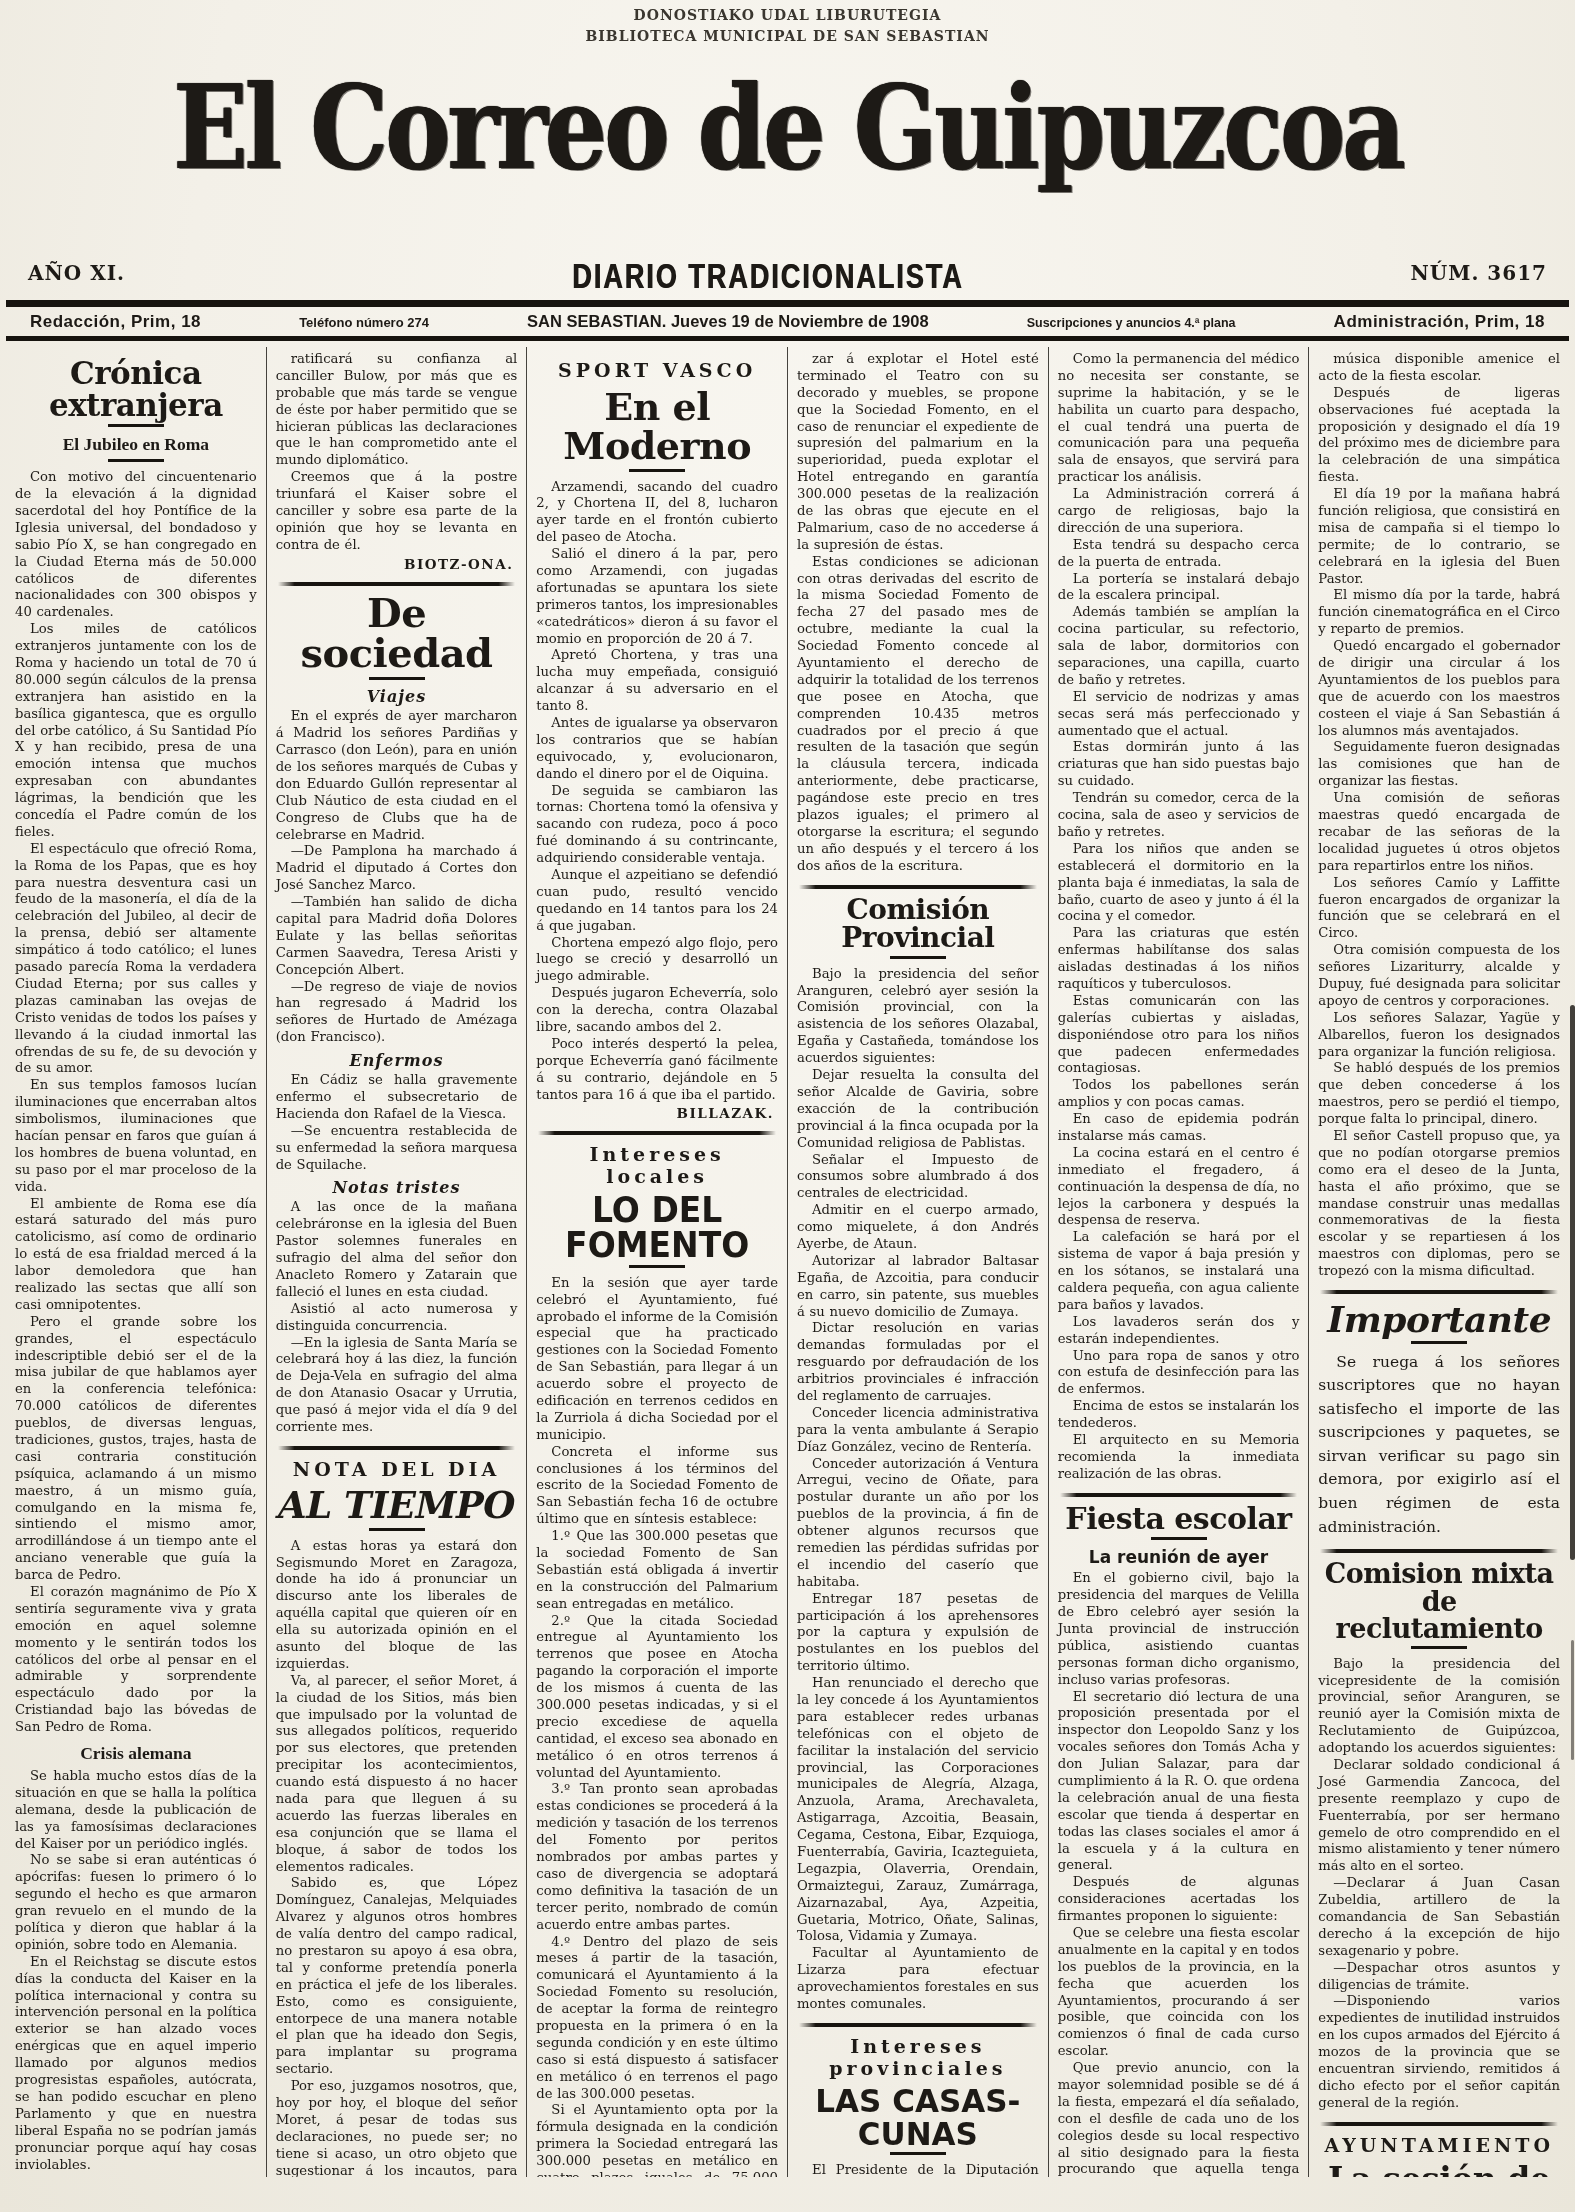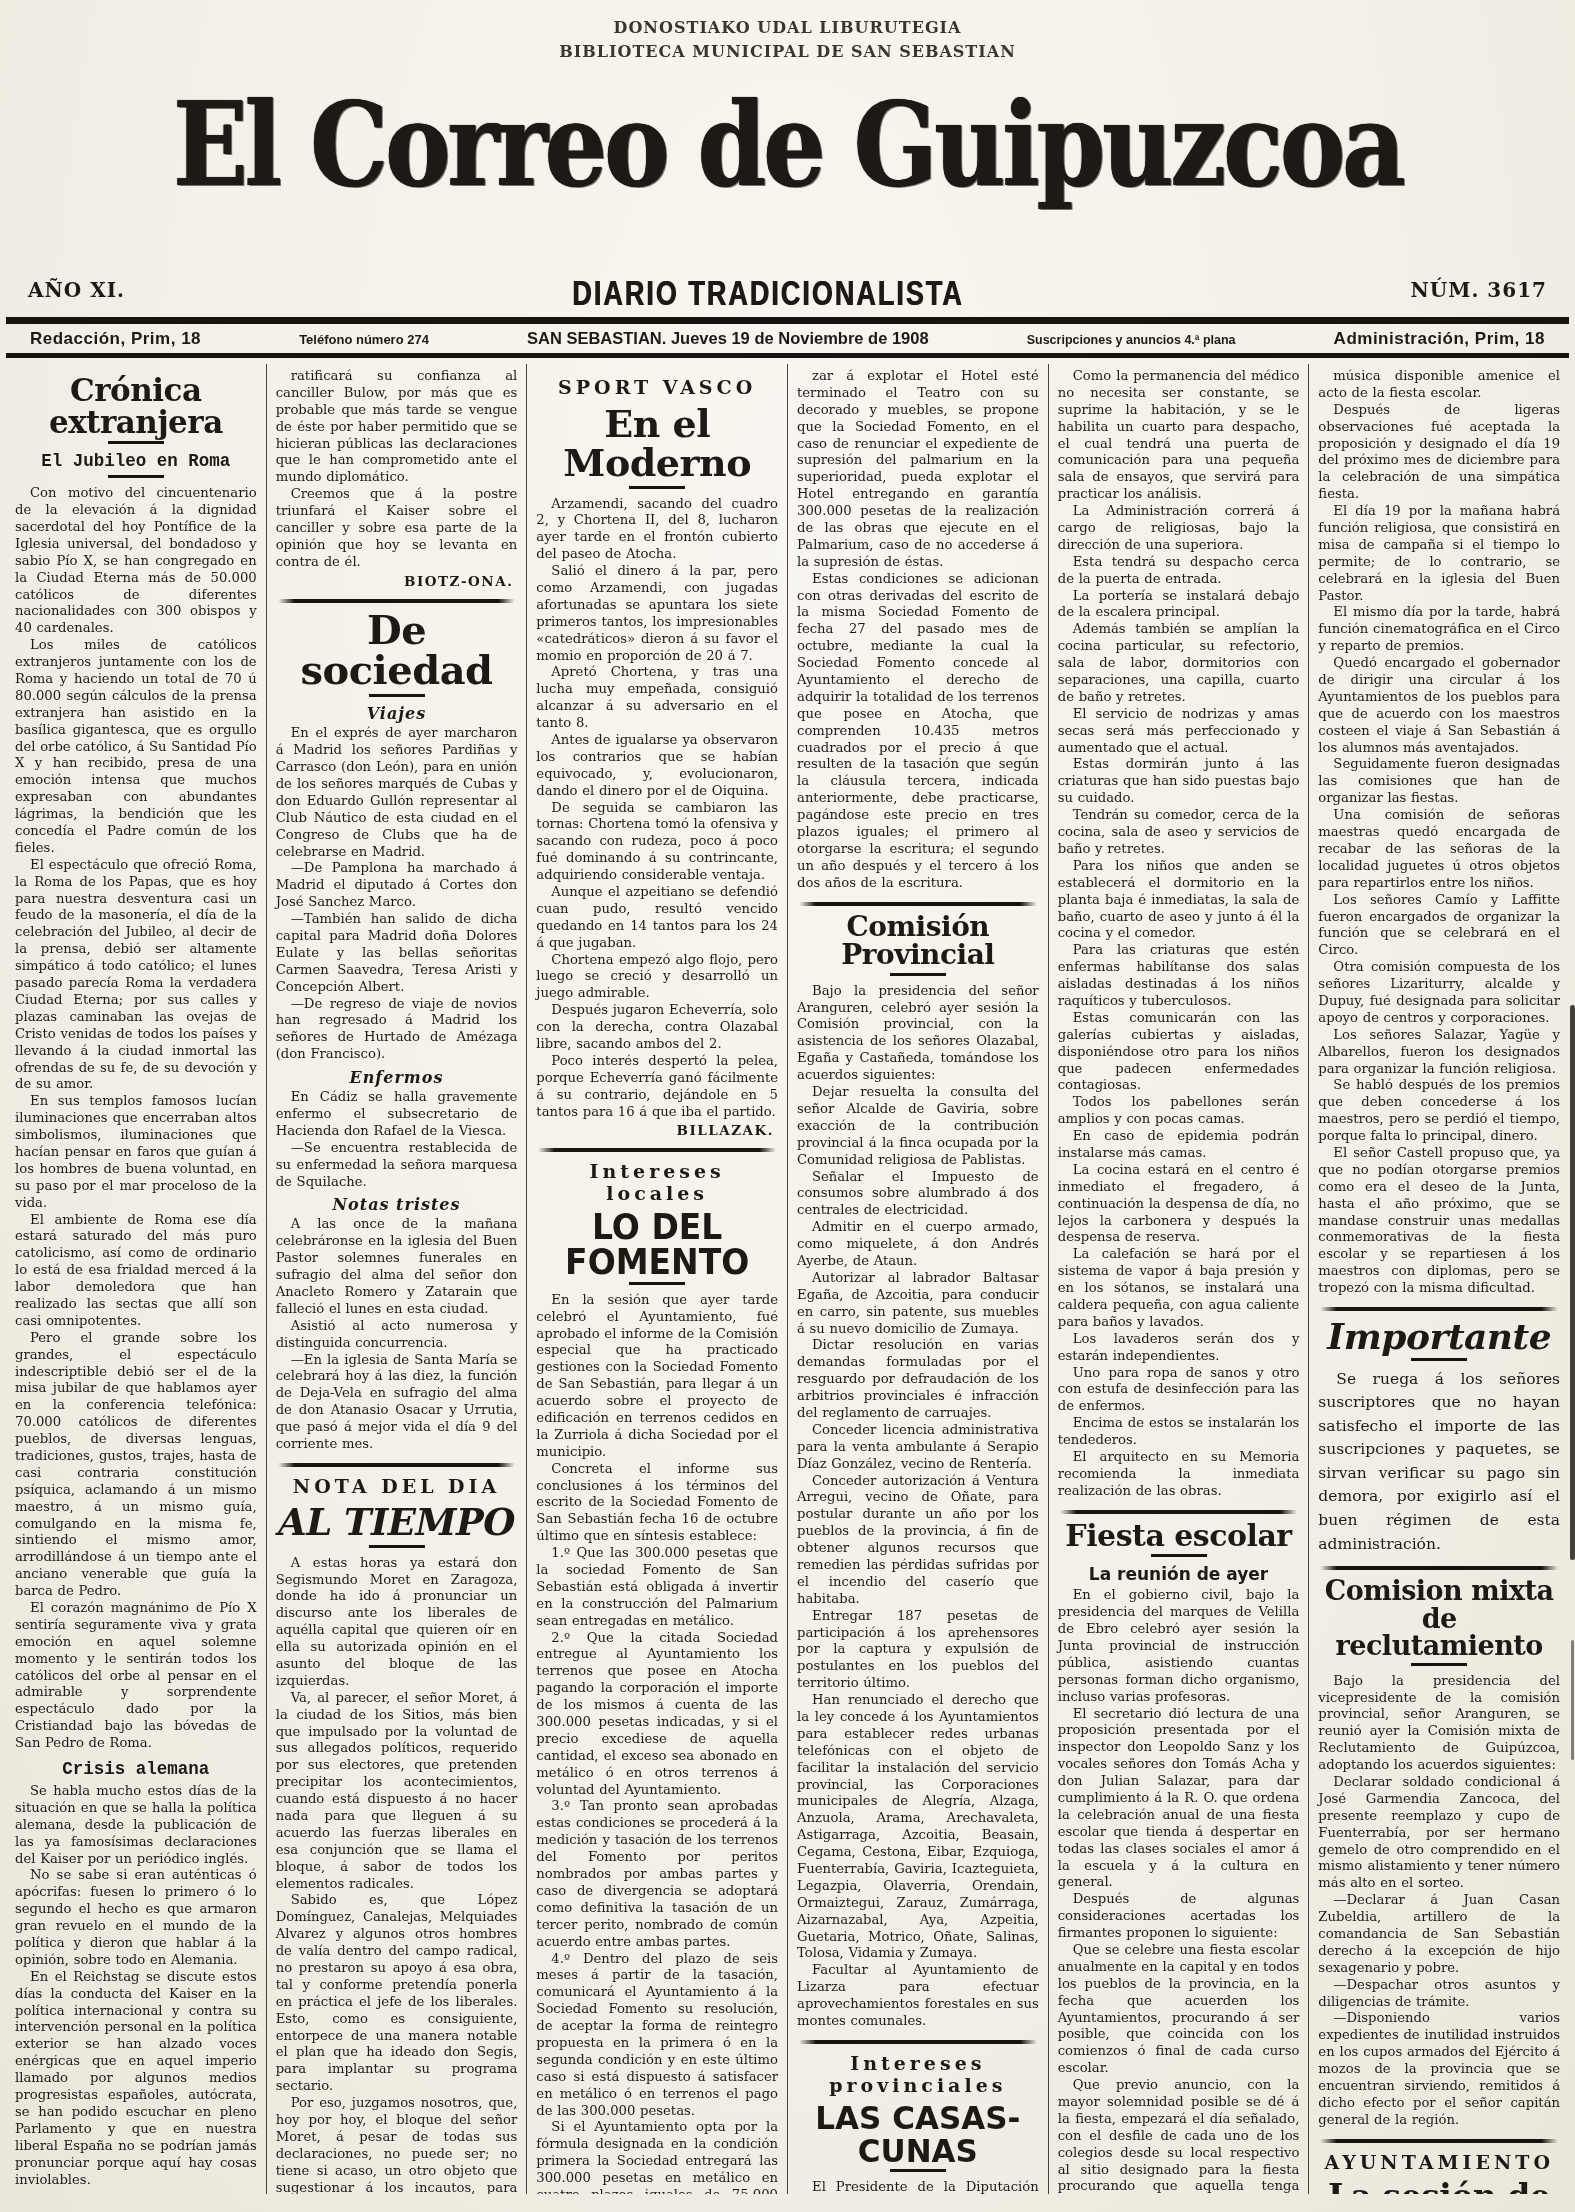--- a/index.html
+++ b/index.html
@@ -5,21 +5,21 @@
   html,body{margin:0;padding:0;}
   body{
     width:1575px;height:2212px;position:relative;overflow:hidden;
     background:radial-gradient(ellipse at 50% 25%, #f8f6f0 0%, #f3f0e8 55%, #eae6da 100%);
     color:#1d1a16;
     font-family:"DejaVu Serif", serif;
     -webkit-font-smoothing:antialiased;
   }
   .page{position:absolute;inset:0;}
   
-  .scanhead{margin-top:16px;text-align:center;font-weight:bold;font-size:16px;
+  .scanhead{margin-top:5px;text-align:center;font-weight:bold;font-size:14px;
     letter-spacing:1px;color:#3a362f;line-height:1.5;}
   
   .masthead{margin-top:6px;height:150px;display:flex;align-items:center;justify-content:center;}
   .masthead .title{
     font-family:"DejaVu Serif", serif;font-weight:bold;font-size:98px;line-height:1;
     letter-spacing:-3px;transform:scaleY(1.18);white-space:nowrap;
     text-shadow:1px 0 0 currentColor, 0 0 1px currentColor, 2px 1px 0 rgba(29,26,22,.55);
   }
   .metaRow{margin:58px 28px 0;display:flex;align-items:flex-start;justify-content:space-between;}
   .metaRow .yr,.metaRow .num{font-weight:bold;font-size:20px;letter-spacing:1px;}
@@ -36,21 +36,21 @@
   .dateline .e{font-size:17px;letter-spacing:.5px;}
   
   .columns{display:flex;margin:6px 6px 0;height:1830px;overflow:hidden;}
   .col{flex:1 1 0;min-width:0;padding:4px 9px 0;border-right:1px solid rgba(25,22,18,.8);overflow:hidden;}
   .col:last-child{border-right:none;}
   
   .b-h1{font-family:"DejaVu Serif", serif;font-weight:bold;font-size:31px;line-height:1.02;
     text-align:center;margin:7px 0 3px;letter-spacing:-.5px;}
   .b-h1i{font-style:italic;}
   .b-h1s{font-family:"DejaVu Sans", sans-serif;letter-spacing:0;transform:scaleY(1.05);}
-  .b-h2{font-family:Liberation Mono, monospace;font-weight:bold;font-size:17.5px;text-align:center;margin:7px 0 4px;}
+  .b-h2{font-family:Liberation Serif, serif;font-weight:bold;font-size:17.5px;text-align:center;margin:7px 0 4px;}
   .b-kick{font-family:"DejaVu Serif", serif;font-weight:bold;font-size:19px;letter-spacing:4px;
     text-align:center;margin:8px 0 0;}
   .b-sub{font-weight:bold;font-style:italic;font-size:16px;text-align:center;margin:5px 0 2px;letter-spacing:1px;}
   .b-subb{font-family:"DejaVu Sans", sans-serif;font-weight:bold;font-size:17px;text-align:center;margin:6px 0 3px;}
   .b-p{margin:0;font-size:13.2px;line-height:1.28;text-align:justify;text-indent:15px;
     word-spacing:.5px;}
   .b-lead{margin:2px 0;font-size:15.5px;line-height:1.52;text-align:justify;text-indent:18px;}
   .b-by{font-weight:bold;font-size:13.5px;letter-spacing:1.5px;text-align:right;margin:2px 4px 4px 0;}
   .b-rule{height:4px;margin:10px 2px 6px;
     background:linear-gradient(90deg, rgba(23,20,15,0) 0%, #17140f 7%, #17140f 93%, rgba(23,20,15,0) 100%);}

